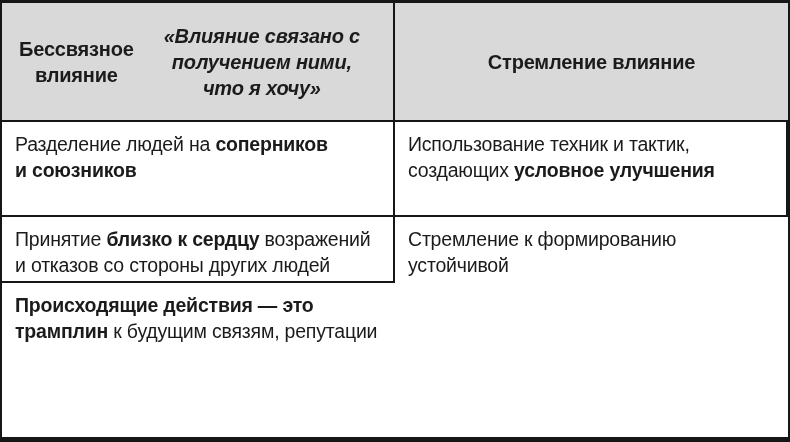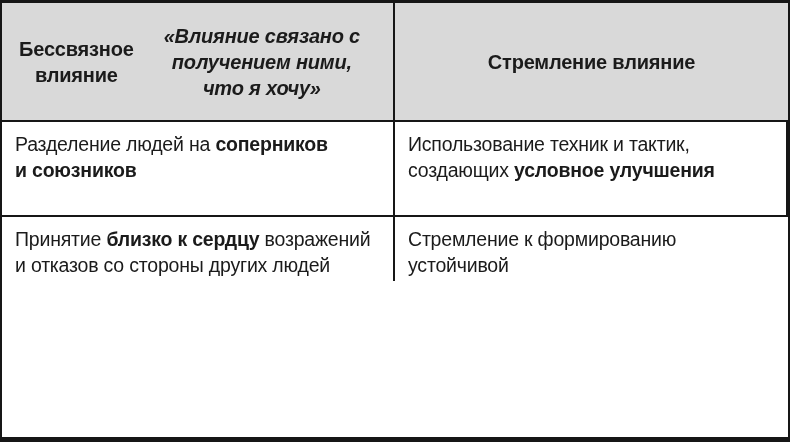--- a/index.html
+++ b/index.html
@@ -74,14 +74,17 @@
 и союзников</b></div>
 
   <div class="cell col-left body-cell">Использование техник и тактик,
 создающих <b>условное улучшения</b></div>
   <div class="cell col-left body-cell">Принятие <b>близко к сердцу</b> возражений
 и отказов со стороны других людей</div>
 
   <div class="cell body-cell">Стремление к формированию устойчивой
 приверженности</div>
 
+  <div class="cell body-cell"><b>Происходящие действия — это
+трамплин</b> к будущим связям, репутации
+и результатам</div>
 
 </div>
 
 </body></html>

